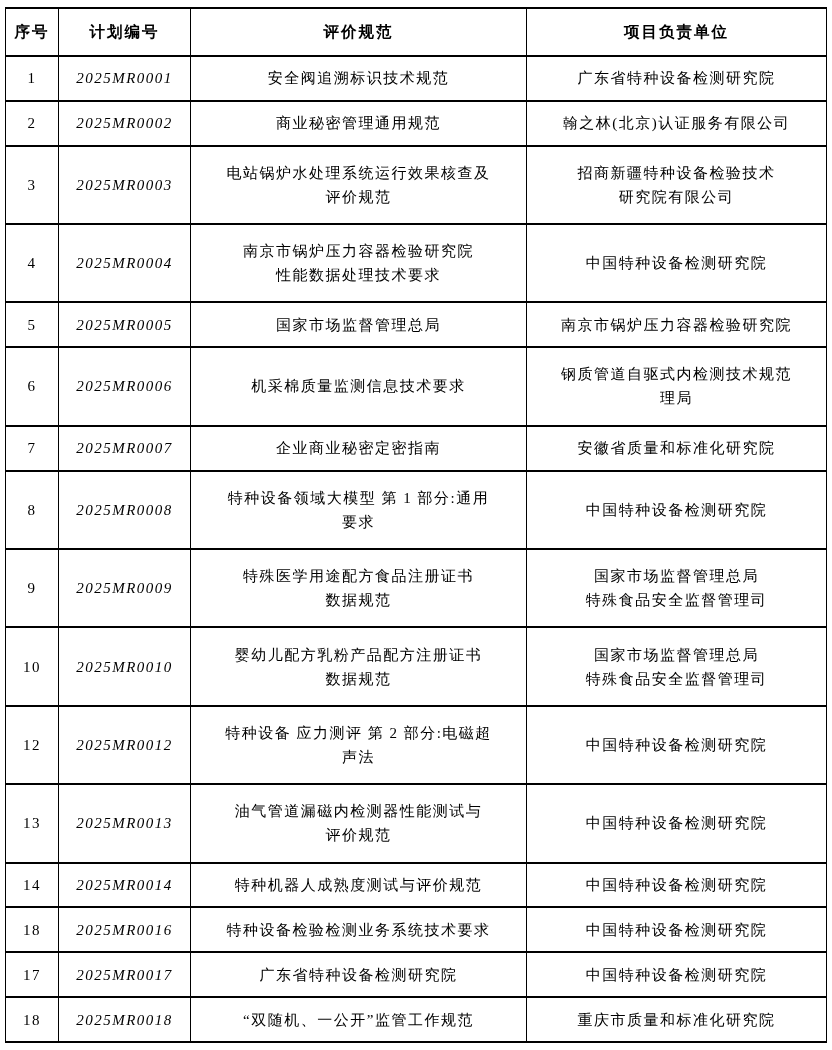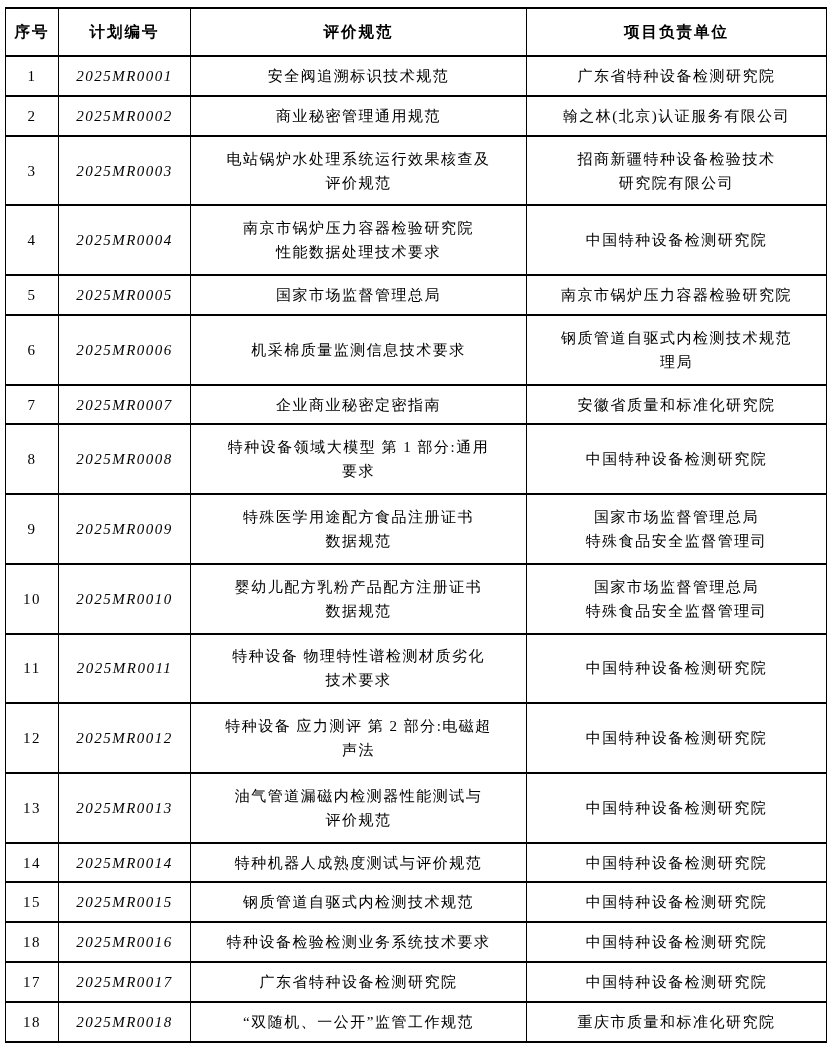--- a/index.html
+++ b/index.html
@@ -149,50 +149,37 @@
         </tr>
         <tr>
           <td>10</td>
           <td class="cell-code">2025MR0010</td>
           <td>婴幼儿配方乳粉产品配方注册证书
 数据规范</td>
           <td>国家市场监督管理总局
 特殊食品安全监督管理司</td>
         </tr>
         <tr>
-          <td>11</td>
-          <td class="cell-code">2025MR0011</td>
-          <td>特种设备 物理特性谱检测材质劣化
-技术要求</td>
-          <td>中国特种设备检测研究院</td>
-        </tr>
-        <tr>
           <td>12</td>
           <td class="cell-code">2025MR0012</td>
           <td>特种设备 应力测评 第 2 部分:电磁超
 声法</td>
           <td>中国特种设备检测研究院</td>
         </tr>
         <tr>
           <td>13</td>
           <td class="cell-code">2025MR0013</td>
           <td>油气管道漏磁内检测器性能测试与
 评价规范</td>
           <td>中国特种设备检测研究院</td>
         </tr>
         <tr>
           <td>14</td>
           <td class="cell-code">2025MR0014</td>
           <td>特种机器人成熟度测试与评价规范</td>
-          <td>中国特种设备检测研究院</td>
-        </tr>
-        <tr>
-          <td>15</td>
-          <td class="cell-code">2025MR0015</td>
-          <td>钢质管道自驱式内检测技术规范</td>
           <td>中国特种设备检测研究院</td>
         </tr>
         <tr>
           <td>18</td>
           <td class="cell-code">2025MR0016</td>
           <td>特种设备检验检测业务系统技术要求</td>
           <td>中国特种设备检测研究院</td>
         </tr>
         <tr>
           <td>17</td>

